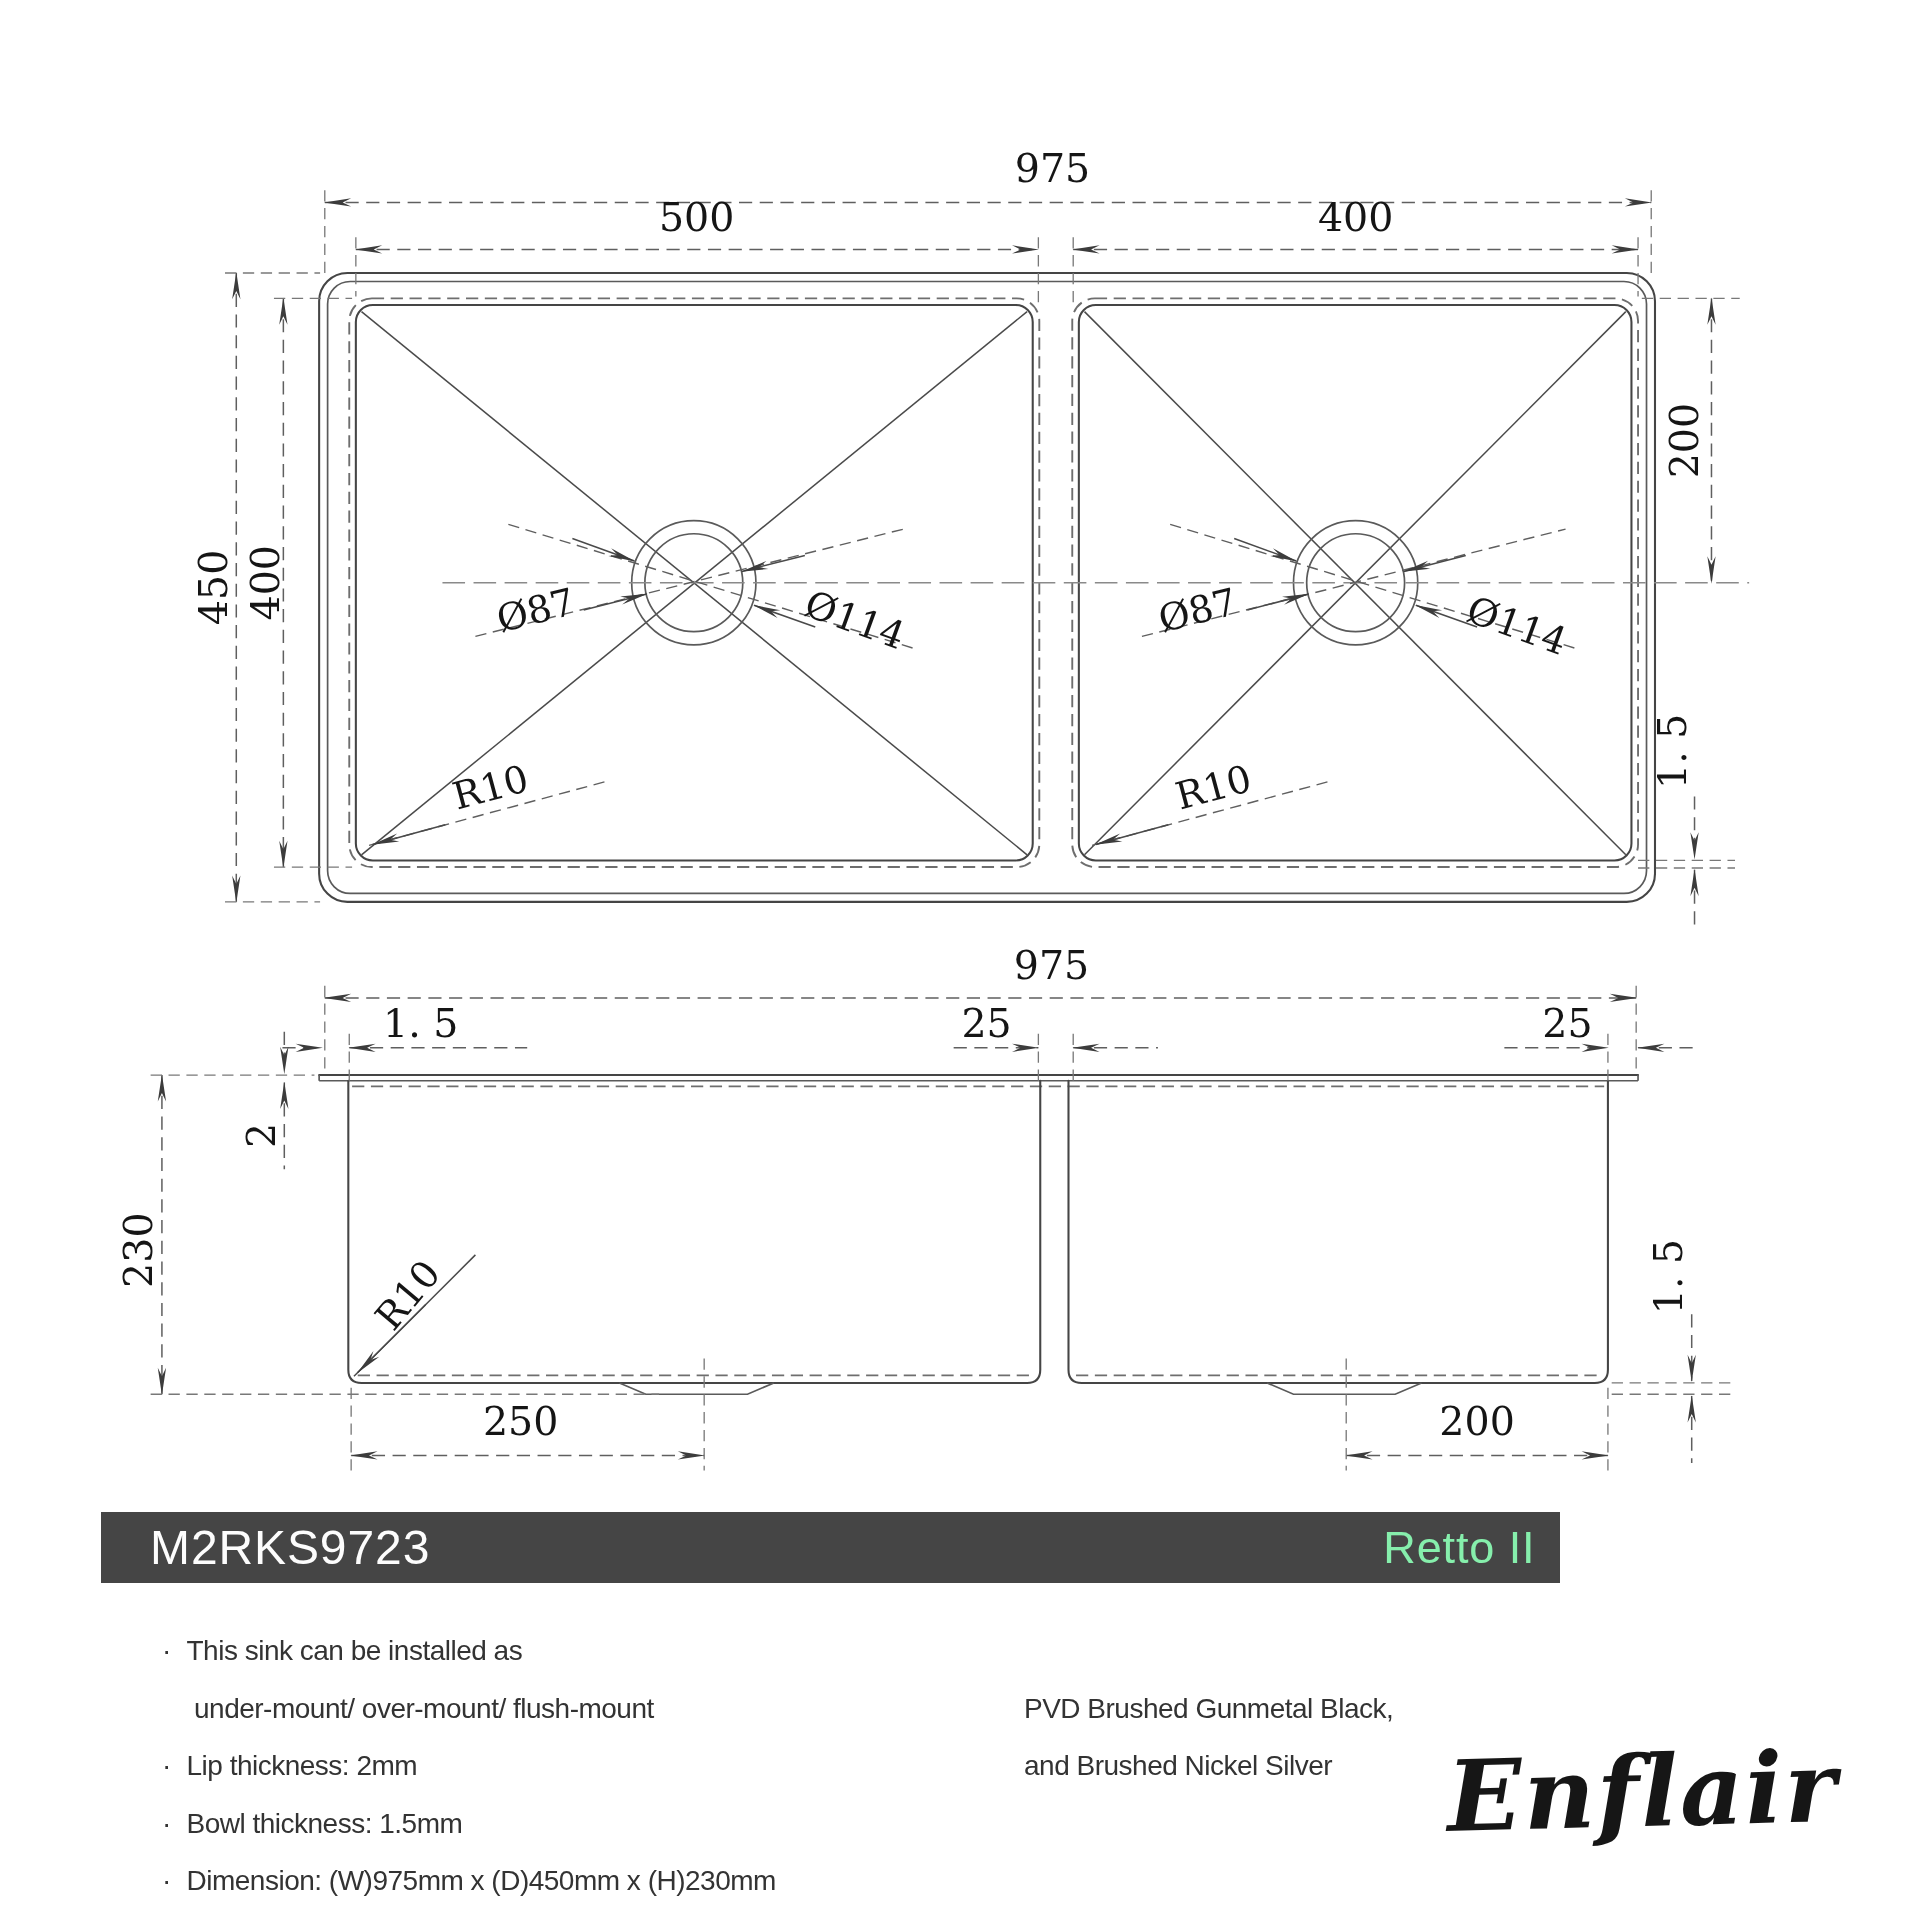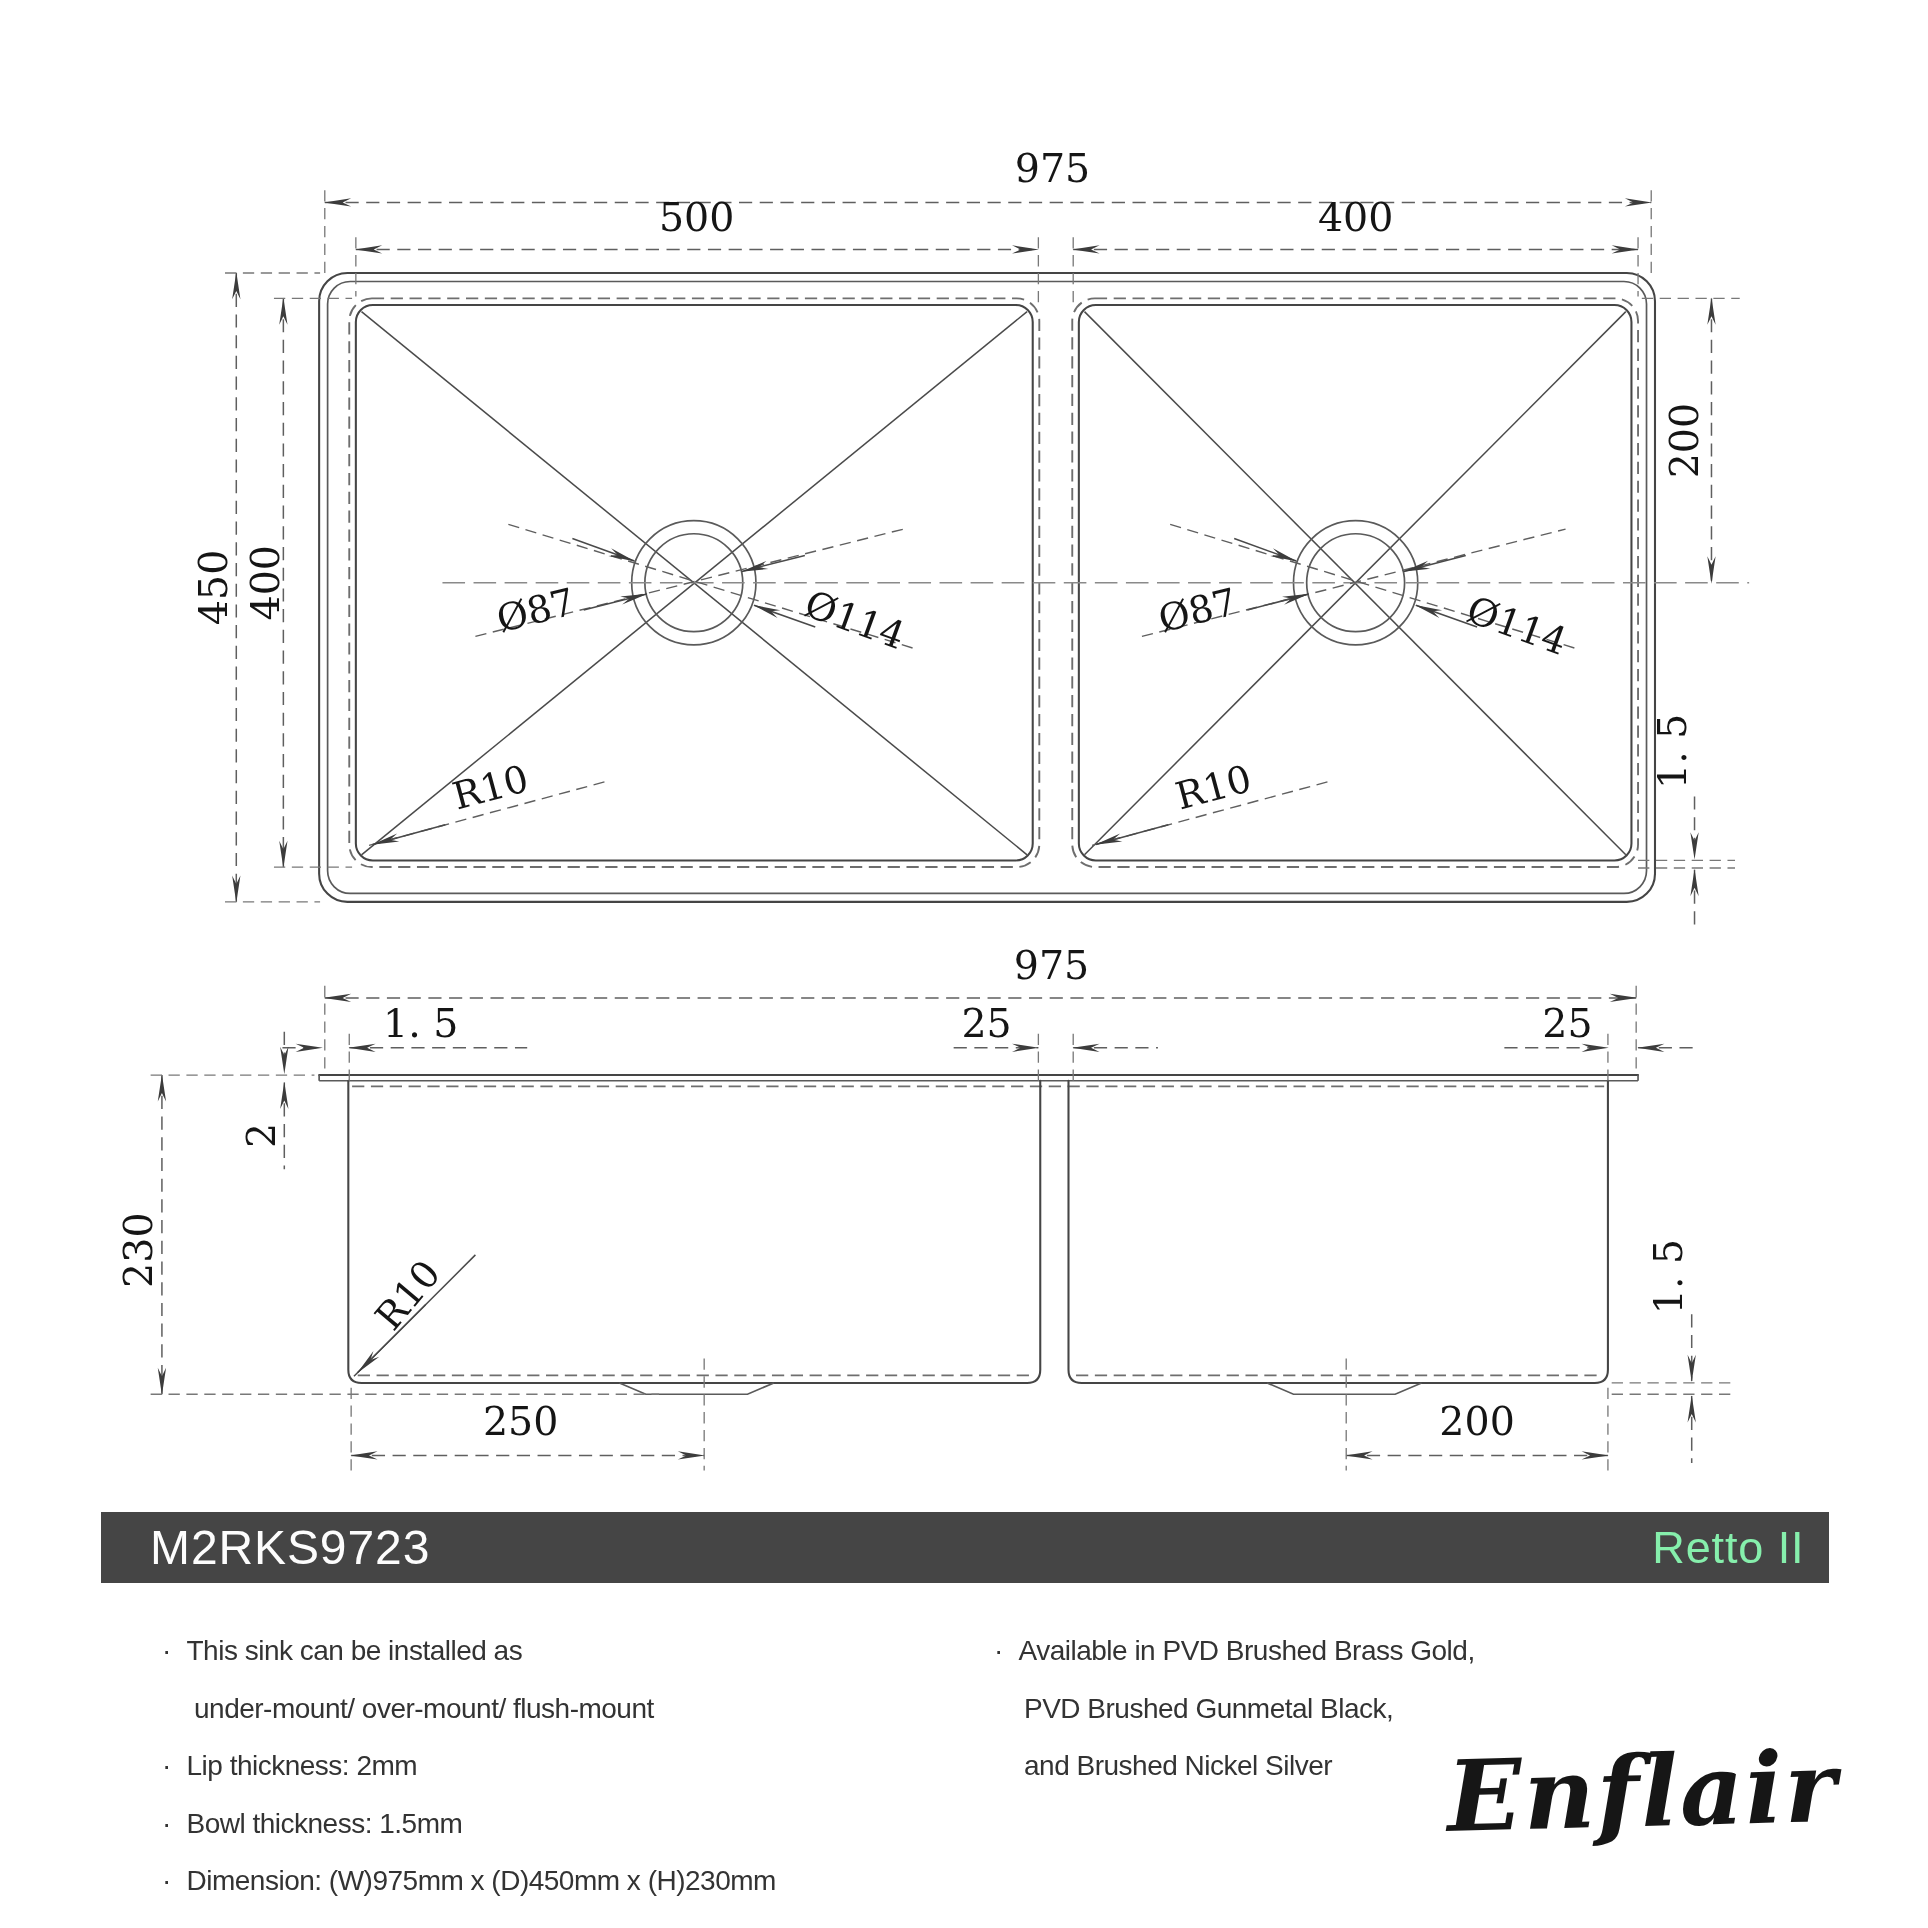--- a/index.html
+++ b/index.html
@@ -14,21 +14,21 @@
   .dim   {stroke:#5f5f5f;stroke-width:1.6;fill:none;stroke-dasharray:14 8;}
   .ext   {stroke:#787878;stroke-width:1.4;fill:none;stroke-dasharray:12 7;}
   .cline {stroke:#8a8a8a;stroke-width:1.6;fill:none;stroke-dasharray:24 9;}
   .ldr   {stroke:#5f5f5f;stroke-width:1.5;fill:none;stroke-dasharray:12 7;}
   .sol   {stroke:#4a4a4a;stroke-width:1.6;fill:none;}
 
   .dimtxt{font-family:"DejaVu Serif", serif;font-size:42px;fill:#151515;}
   .dimtxt2{font-family:"DejaVu Serif", serif;font-size:40px;fill:#151515;}
 
   
-  .bar{position:absolute;left:101px;top:1512px;width:1728px;height:71px;background:#454545;
+  .bar{position:absolute;left:101px;top:1512px;width:1459px;height:71px;background:#454545;
        display:flex;align-items:center;justify-content:space-between;
        padding:0 24.5px 0 49px;box-sizing:border-box;}
   .bar .model{color:#fdfdfd;font-size:48px;letter-spacing:0.9px;}
   .bar .series{color:#86efac;font-size:45px;letter-spacing:0.9px;}
 
   
   .spec{position:absolute;color:#333333;font-size:28px;letter-spacing:-0.5px;white-space:nowrap;}
   .spec .b{display:inline-block;width:24.5px;color:#333333;}
 
   
@@ -212,23 +212,20 @@
   <div class="spec" style="left:162px;top:1750px;">
     <span class="b">·</span><span>Lip thickness: 2mm</span>
   </div>
   <div class="spec" style="left:162px;top:1808px;">
     <span class="b">·</span><span>Bowl thickness: 1.5mm</span>
   </div>
   <div class="spec" style="left:162px;top:1865px;">
     <span class="b">·</span><span>Dimension: (W)975mm x (D)450mm x (H)230mm</span>
   </div>
 
-  <div class="spec" style="left:994px;top:1635px;">
-    <span class="b">·</span><span>Available in PVD Brushed Brass Gold,</span>
-  </div>
   <div class="spec" style="left:1024px;top:1693px;">
     <span>PVD Brushed Gunmetal Black,</span>
   </div>
   <div class="spec" style="left:1024px;top:1750px;">
     <span>and Brushed Nickel Silver</span>
   </div>
 
   <div class="logo">Enflair</div>
 
 </div>

